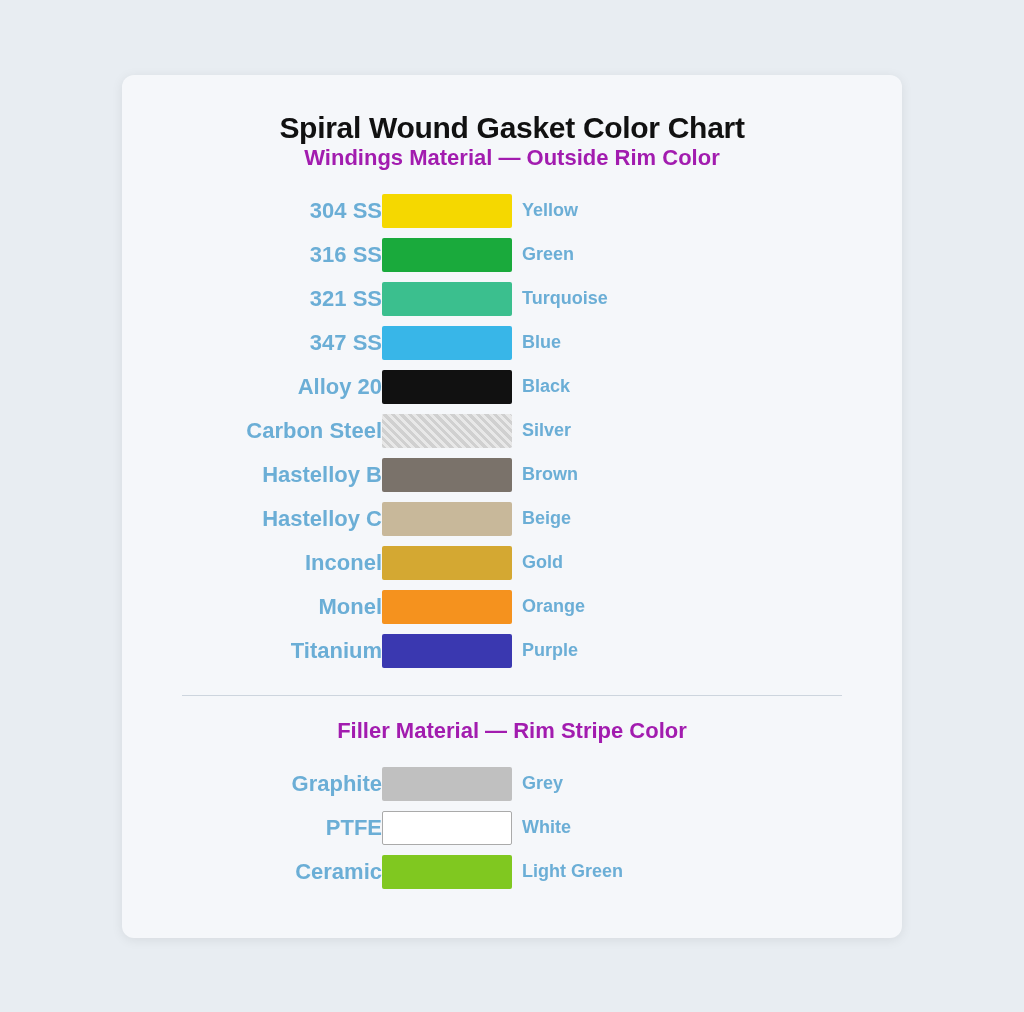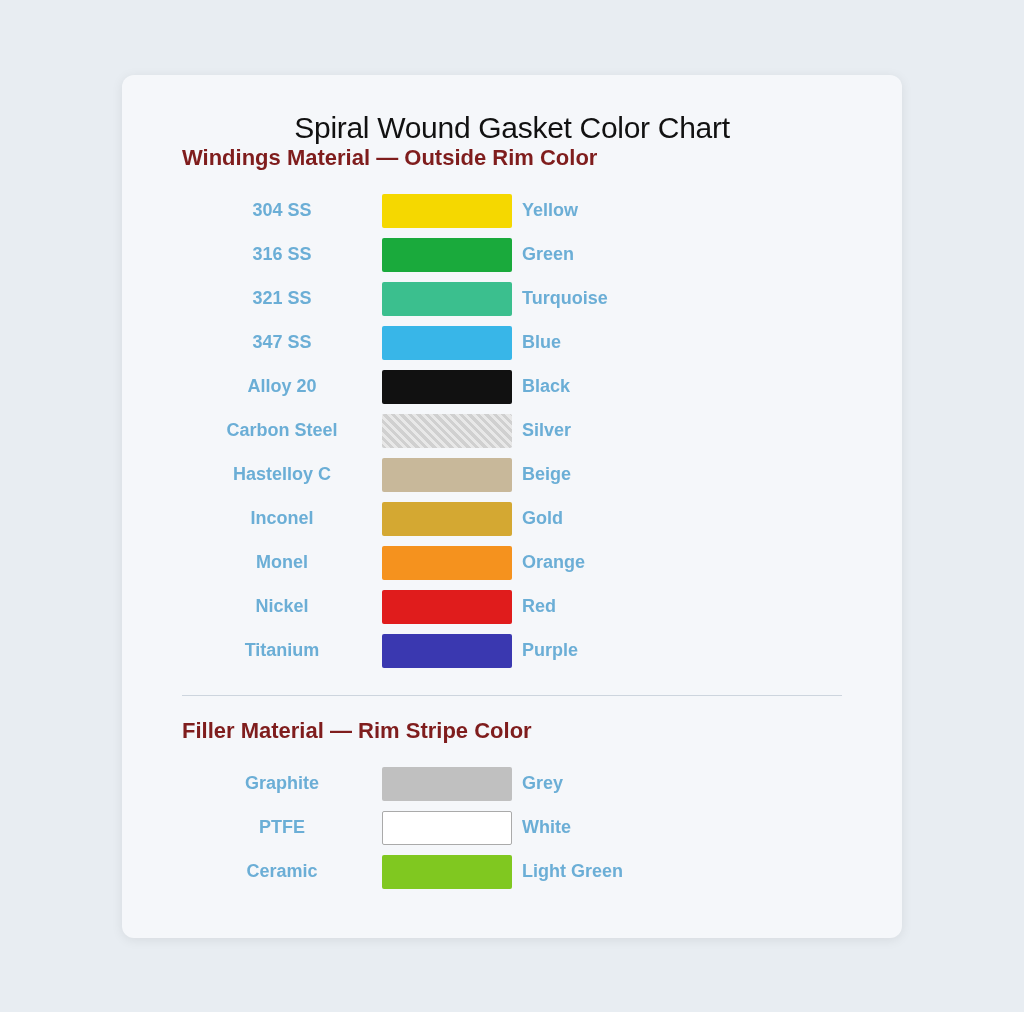--- a/index.html
+++ b/index.html
@@ -16,47 +16,48 @@
     .card {
       background: #f5f7fa;
       border-radius: 12px;
       width: 780px;
       padding: 36px 60px 44px 60px;
       box-shadow: 0 2px 12px rgba(0,0,0,0.08);
     }
 
     .main-title {
       font-size: 30px;
-      font-weight: 400;
+      font-weight: 700;
       color: #111;
       text-align: center;
       letter-spacing: -0.3px;
     }
 
     .section-title {
       font-size: 22px;
       font-weight: 900;
-      color: #7f1d1d;
+      color: #a21caf;
+      text-align: center;
       margin-bottom: 18px;
     }
 
     .color-table {
       width: 100%;
       border-collapse: collapse;
     }
 
     .color-table td {
       padding: 5px 0;
       vertical-align: middle;
     }
 
     .label-cell {
-      text-align: center;
+      text-align: right;
       padding-right: 18px;
-      font-size: 18px;
+      font-size: 22px;
       font-weight: 700;
       color: #6baed6;
       width: 200px;
       white-space: nowrap;
     }
 
     .swatch-cell {
       width: 140px;
       padding: 0 8px;
     }
@@ -143,46 +144,46 @@
             <td class="color-name-cell">Black</td>
           </tr>
           <tr>
             <td class="label-cell">Carbon Steel</td>
             <td class="swatch-cell">
               <span class="swatch swatch-silver"></span>
             </td>
             <td class="color-name-cell">Silver</td>
           </tr>
           <tr>
+            <td class="label-cell">Hastelloy B</td>
+            <td class="swatch-cell">
+              <span class="swatch" style="background: rgb(122, 114, 106);"></span>
+            </td>
+            <td class="color-name-cell">Brown</td>
+          </tr>
+          <tr>
             <td class="label-cell">Hastelloy C</td>
             <td class="swatch-cell">
               <span class="swatch" style="background: rgb(200, 184, 154);"></span>
             </td>
             <td class="color-name-cell">Beige</td>
           </tr>
           <tr>
             <td class="label-cell">Inconel</td>
             <td class="swatch-cell">
               <span class="swatch" style="background: rgb(212, 168, 50);"></span>
             </td>
             <td class="color-name-cell">Gold</td>
           </tr>
           <tr>
             <td class="label-cell">Monel</td>
             <td class="swatch-cell">
               <span class="swatch" style="background: rgb(245, 146, 30);"></span>
             </td>
             <td class="color-name-cell">Orange</td>
-          </tr>
-          <tr>
-            <td class="label-cell">Nickel</td>
-            <td class="swatch-cell">
-              <span class="swatch" style="background: rgb(224, 28, 28);"></span>
-            </td>
-            <td class="color-name-cell">Red</td>
           </tr>
           <tr>
             <td class="label-cell">Titanium</td>
             <td class="swatch-cell">
               <span class="swatch" style="background: rgb(58, 56, 176);"></span>
             </td>
             <td class="color-name-cell">Purple</td>
           </tr>
         </tbody>
       </table>

